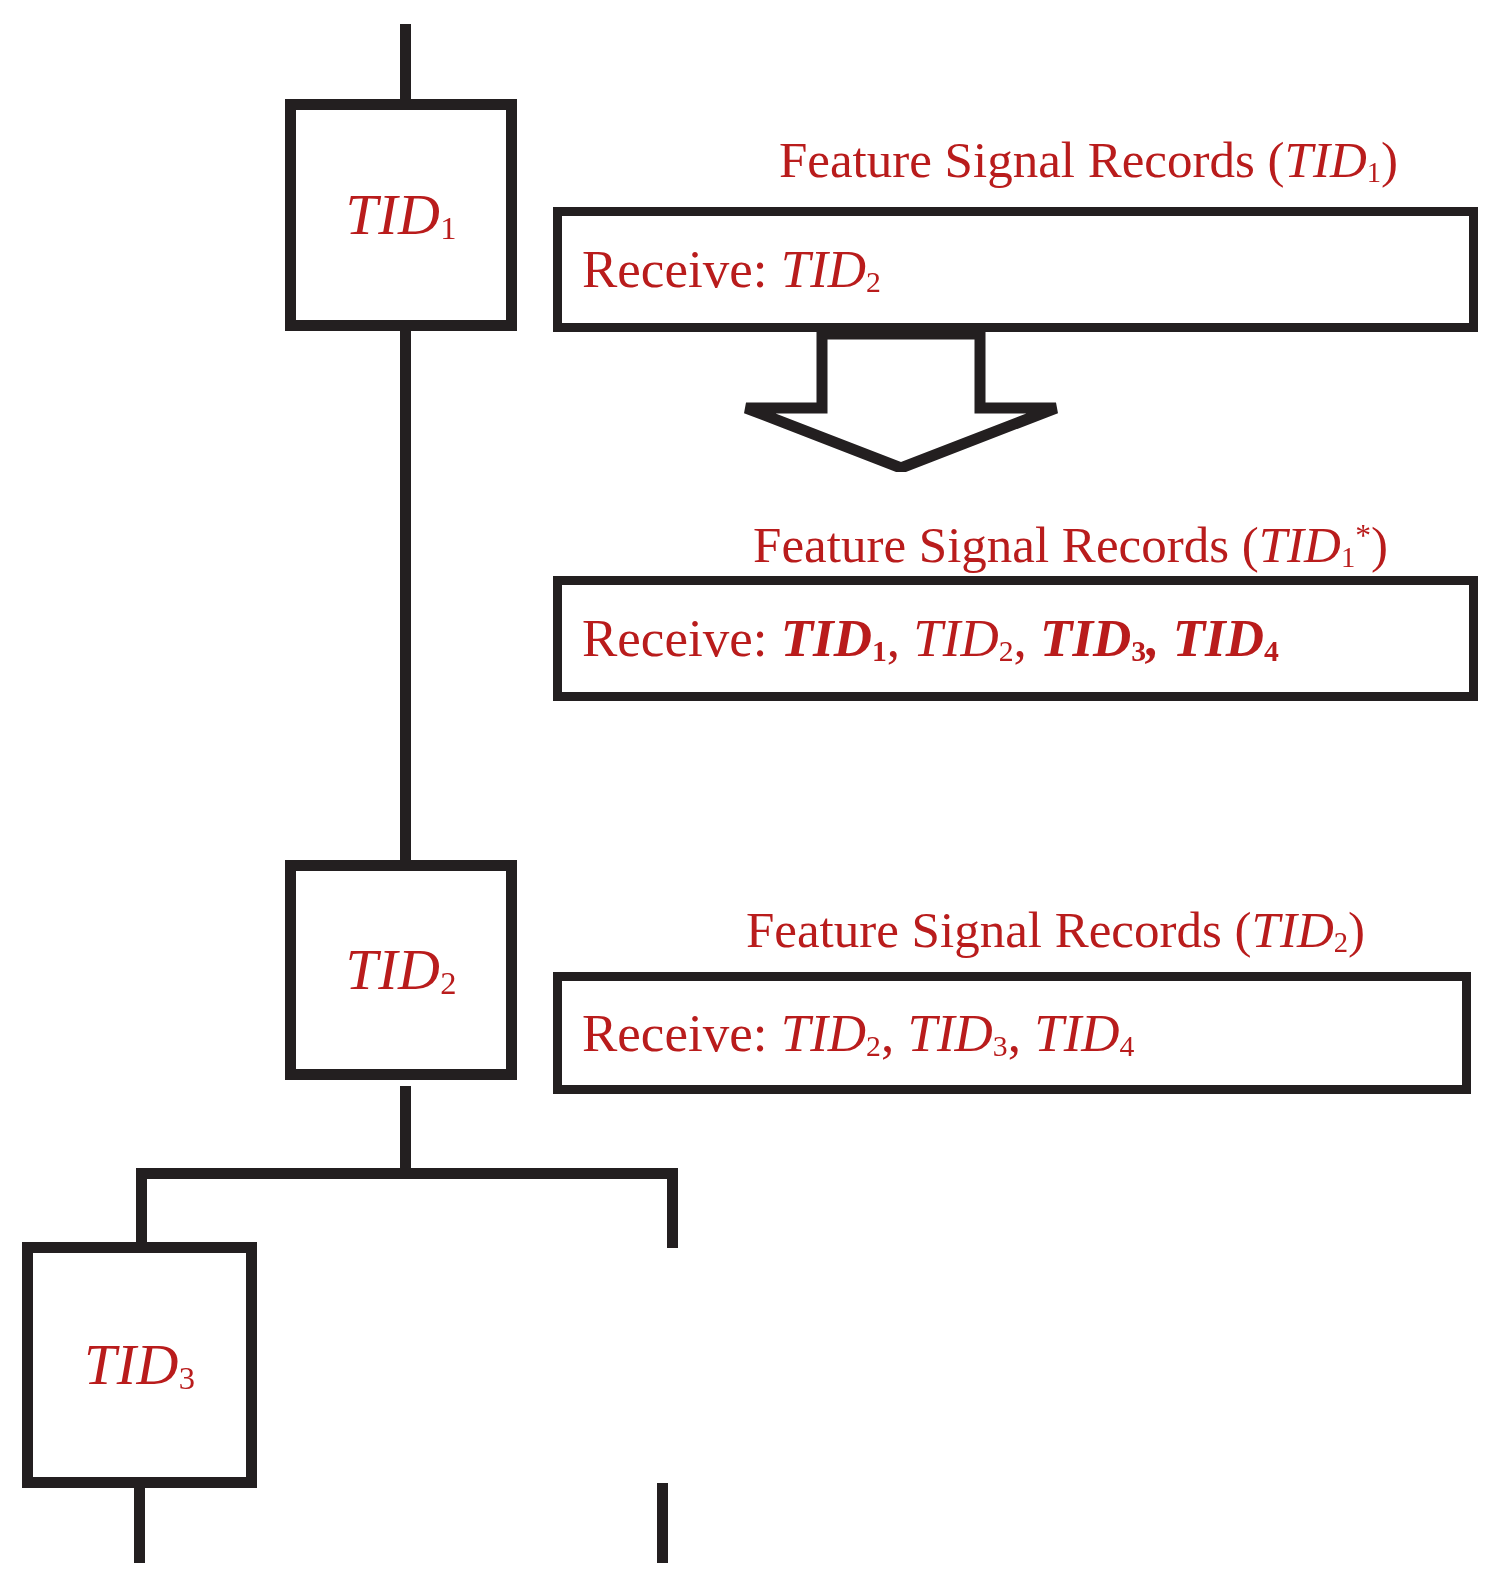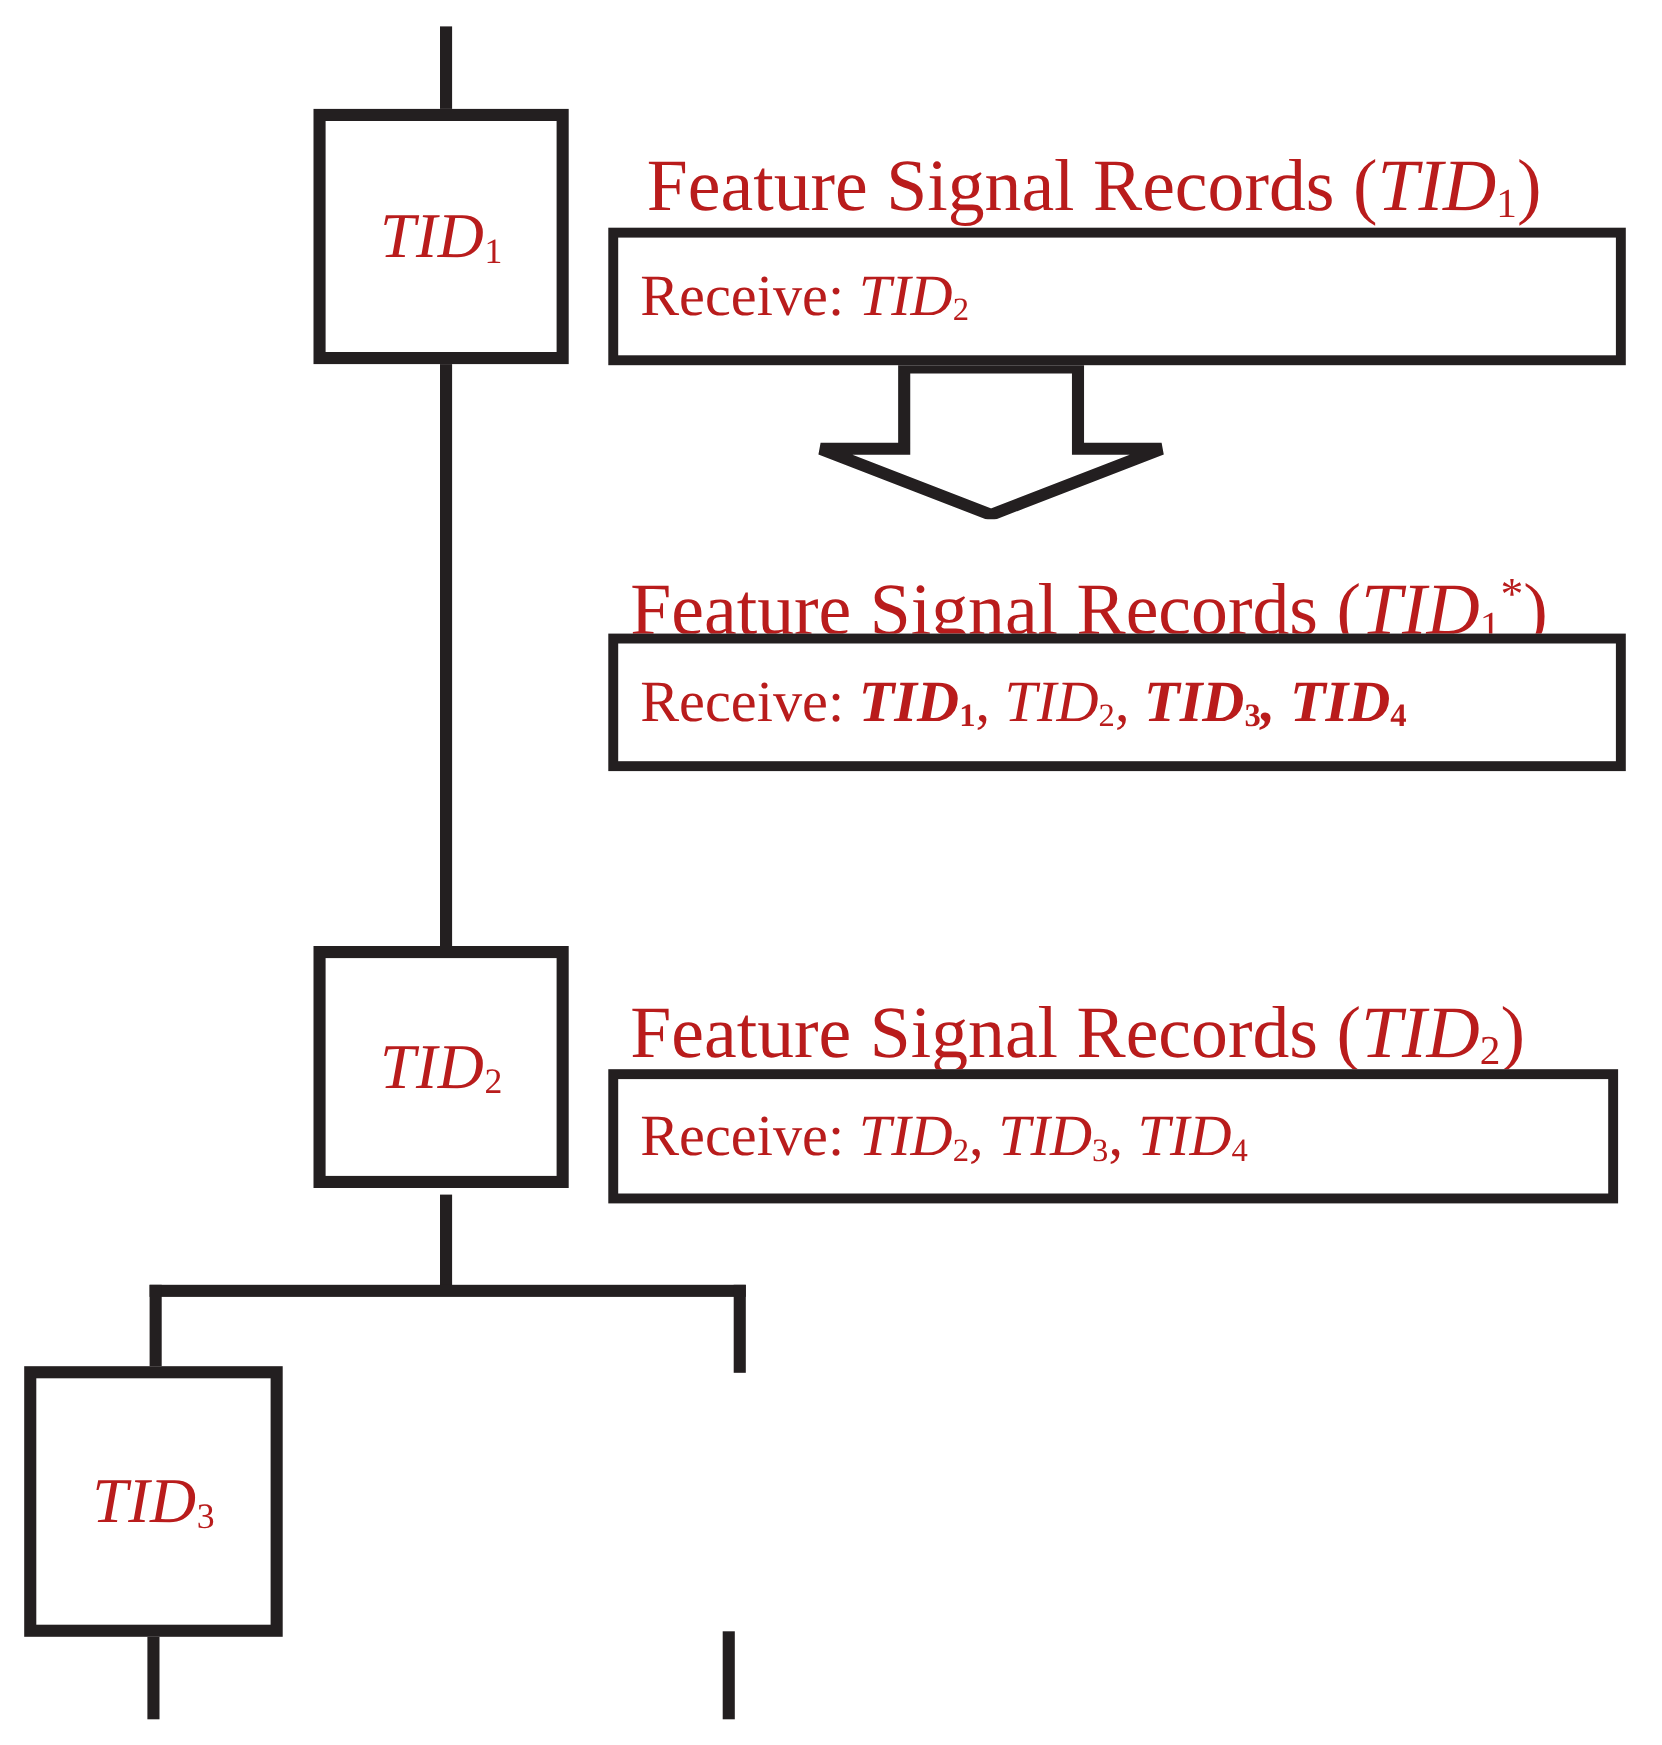--- a/index.html
+++ b/index.html
@@ -62,24 +62,24 @@
   #edge-tid2-branch   { left: 400px; top: 1086px; height: 88px; }
   #edge-branch-bar    { left: 136px; top: 1168px; width: 542px; }
   #edge-branch-left   { left: 136px; top: 1168px; height: 80px; }
   #edge-branch-right  { left: 667px; top: 1168px; height: 80px; }
   #edge-tid3-stub     { left: 134px; top: 1483px; height: 80px; }
   #edge-tid4-stub     { left: 657px; top: 1483px; height: 80px; }
 
   
   .record-header {
     position: absolute;
-    font-size: 67px;
+    font-size: 51px;
     line-height: 1.05;
     white-space: nowrap;
-    text-align: center;
+    text-align: right;
   }
   .record-box {
     position: absolute;
     box-sizing: border-box;
     border: 9px solid #231f20;
     background: #ffffff;
     display: flex;
     align-items: center;
   }
   .record-text {

